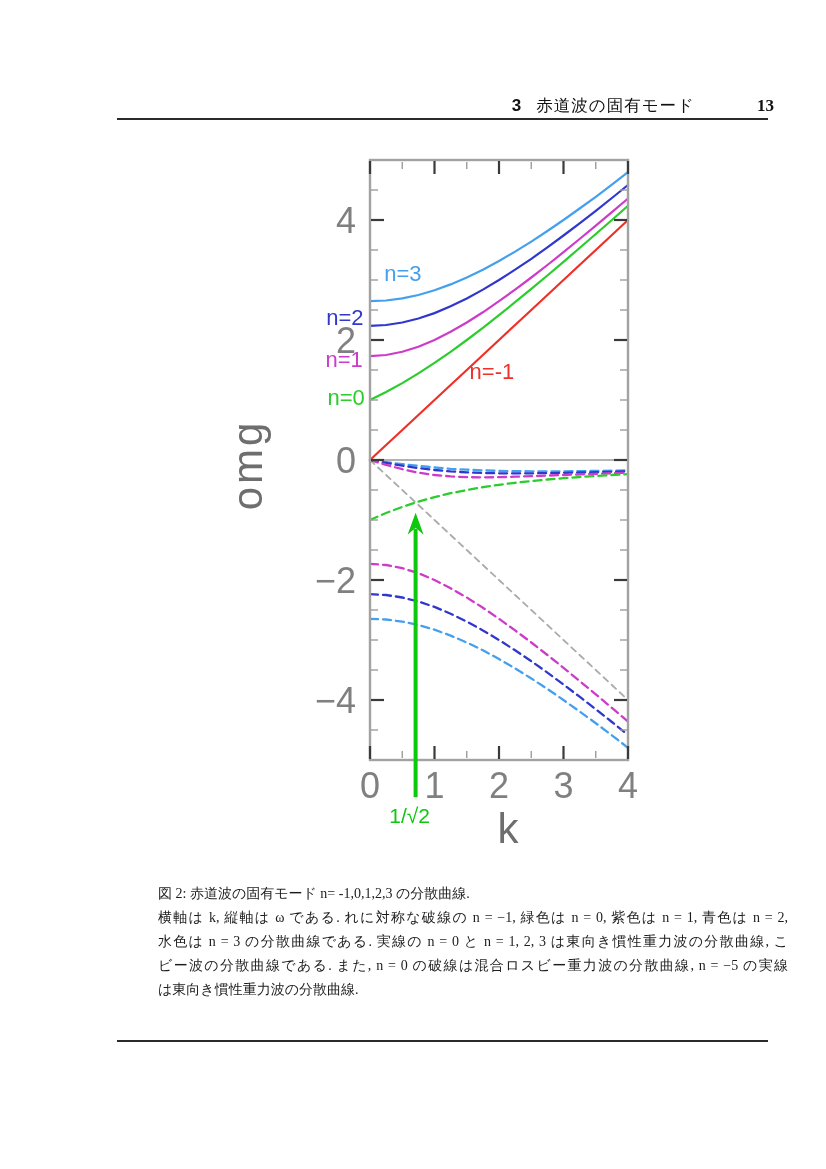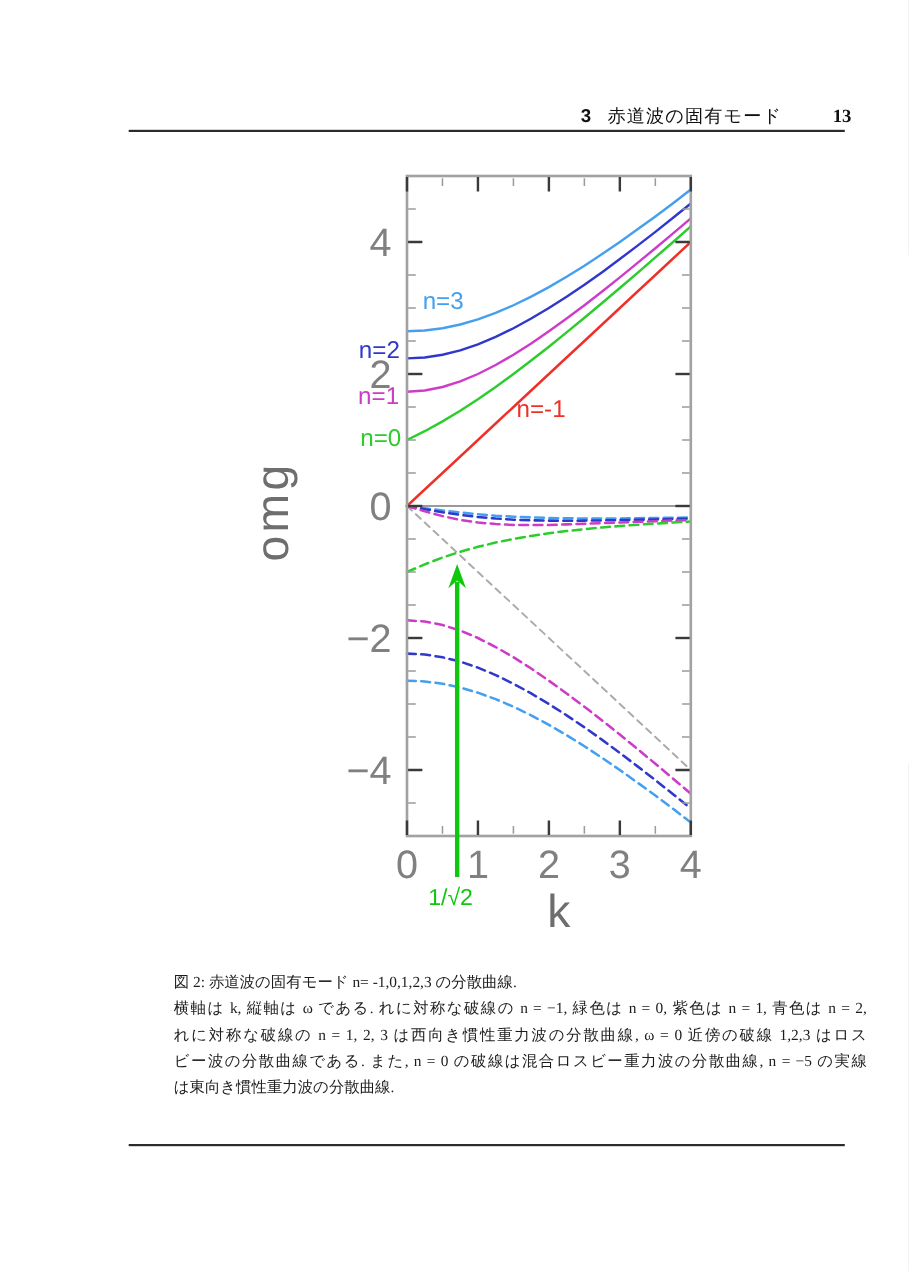--- a/index.html
+++ b/index.html
@@ -1,21 +1,21 @@
 <!DOCTYPE html>
 <html><head>
 <meta charset="utf-8">
 <style>
   html,body{margin:0;padding:0;background:#e8e8e8}
   .page{position:relative;width:826px;height:1169px;background:#ffffff;margin:0 auto;
         font-family:"Liberation Serif","DejaVu Serif",serif;overflow:hidden}
   .header{position:absolute;top:95px;right:52px;display:flex;align-items:baseline;color:#111}
   .sec-no{font-family:"Liberation Sans","DejaVu Sans",sans-serif;font-weight:700;font-size:17px;margin-right:15px}
   .sec-title{font-family:"Liberation Sans","DejaVu Sans",sans-serif;font-weight:400;font-size:16.5px;letter-spacing:1px}
-  .page-no{font-size:17px;margin-left:46px;font-weight:700}
+  .page-no{font-size:17px;margin-left:62px;font-weight:700}
   .rule{position:absolute;left:117px;width:651px;background:#2b2b2b}
   .rule.top{top:118px;height:1.6px}
   .rule.bottom{top:1040px;height:2px}
   .figure{position:absolute;left:230px;top:135px;width:470px;height:730px}
   .figure svg{display:block;font-family:"Liberation Sans","DejaVu Sans",sans-serif}
   .caption{position:absolute;left:158px;top:882px;width:630px;color:#1c1c1c;
            font-size:14px;line-height:24px}
   .caption .line{text-align:justify}
   .caption .line:not(:first-child):not(:last-child){text-align-last:justify}
 </style>
@@ -123,19 +123,19 @@
         <text x="261.905" y="244.2" text-anchor="middle" font-size="22" fill="#ee3128">n=-1</text>
         <line x1="185.60795" y1="662.2" x2="185.60795" y2="393.8" stroke="#0dc80d" stroke-width="4"></line>
         <polygon points="185.60795,377.8 177.60795,399.8 185.60795,392.8 193.60795,399.8" fill="#0dc80d"></polygon>
         <text x="179.60795" y="688" text-anchor="middle" font-size="21" fill="#0dc80d">1/√2</text>
       </svg>
   </div>
 
   <div class="caption">
       <div class="line">図 2: 赤道波の固有モード n= -1,0,1,2,3 の分散曲線.</div>
       <div class="line">横軸は k, 縦軸は ω である. れに対称な破線の n = −1, 緑色は n = 0, 紫色は n = 1, 青色は n = 2,</div>
-      <div class="line">れに対称な破線の n = 1, 2, 3 は西向き慣性重力波の分散曲線, ω = 0 近傍の破線 1,2,3 はロス</div>
+      <div class="line">水色は n = 3 の分散曲線である. 実線の n = 0 と n = 1, 2, 3 は東向き慣性重力波の分散曲線, こ</div>
       <div class="line">ビー波の分散曲線である. また, n = 0 の破線は混合ロスビー重力波の分散曲線, n = −5 の実線</div>
       <div class="line">は東向き慣性重力波の分散曲線.</div>
     </div>
 
   <div class="rule bottom"></div>
 </div>
 
 </body></html>

